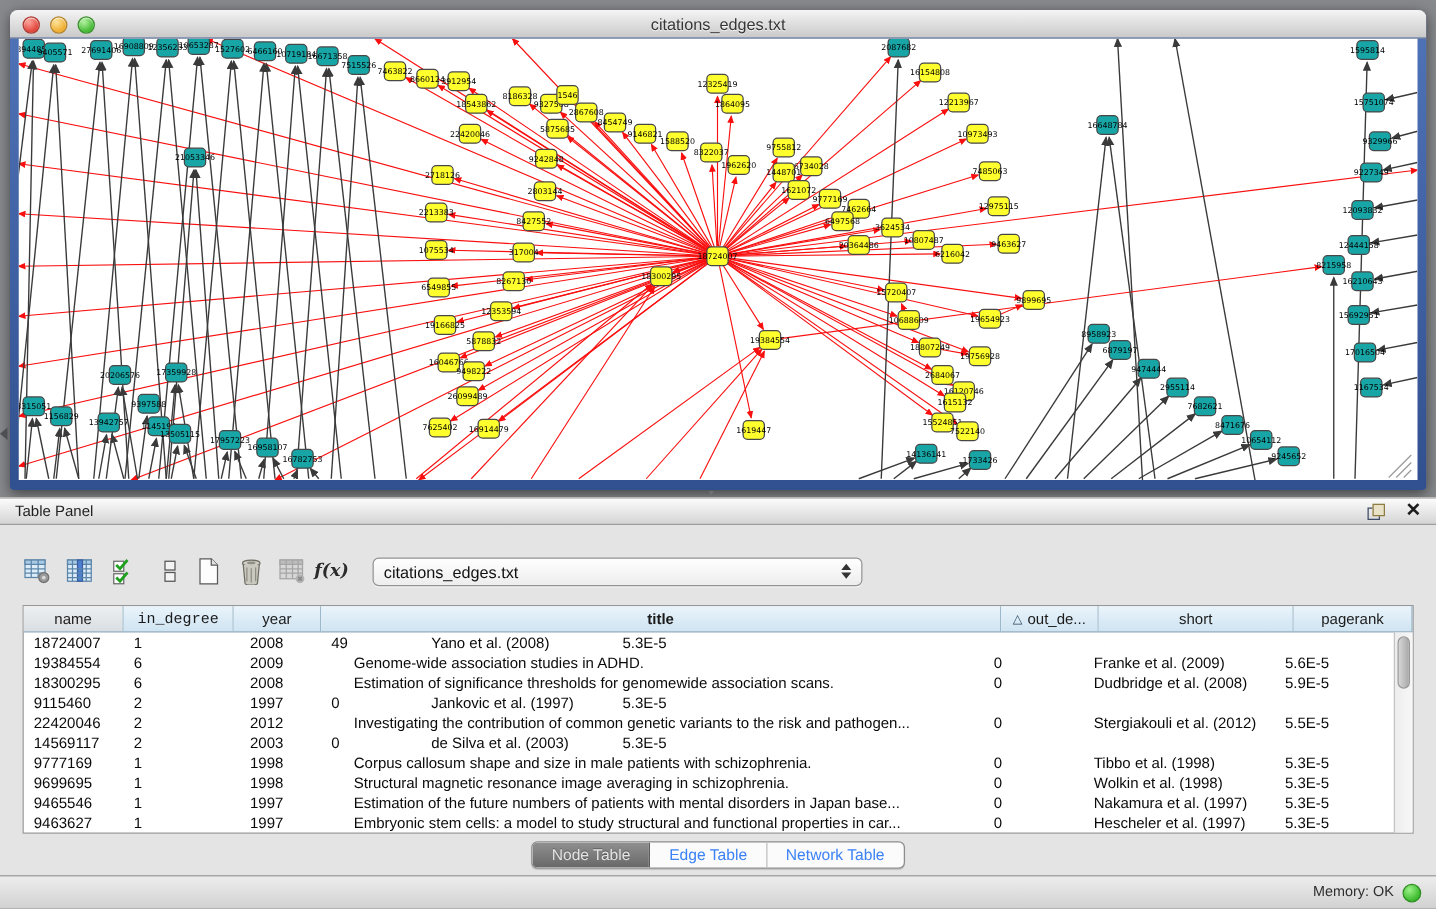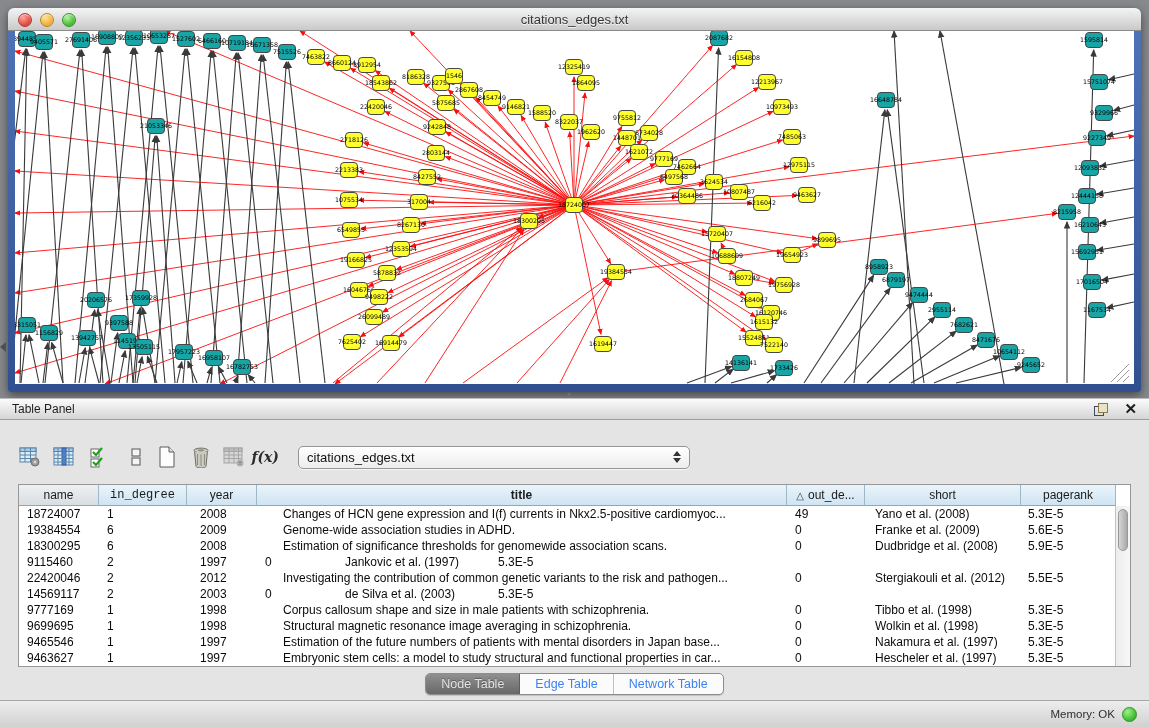--- a/index.html
+++ b/index.html
@@ -41,21 +41,21 @@
   .select{width:392px;height:23px;margin-left:12px;border:1px solid #959595;border-radius:5px;
           background:linear-gradient(#ffffff,#ededed);display:flex;align-items:center;
           padding:0 8px;box-sizing:border-box;box-shadow:0 1px 0 rgba(255,255,255,.7)}
   .select .val{flex:1;font-size:13px;color:#111}
   .arrows{display:flex;flex-direction:column;gap:2px;align-items:center}
   .arrows .up{width:0;height:0;border-left:4px solid transparent;border-right:4px solid transparent;border-bottom:5px solid #333}
   .arrows .dn{width:0;height:0;border-left:4px solid transparent;border-right:4px solid transparent;border-top:5px solid #333}
 
   .tablebox{position:absolute;left:18px;top:86px;width:1113px;height:183px;background:#fff;
             border:1px solid #979797;box-sizing:border-box}
-  .thead{display:flex;height:21px;margin-right:14px}
+  .thead{display:flex;height:21px;}
   .th{background:linear-gradient(#eaf4fb,#cfe4f2);border-right:1px solid #9db8ca;border-bottom:1px solid #8fa9bb;
       font-size:12px;color:#1b1b1b;display:flex;align-items:center;justify-content:center;
       box-sizing:border-box;white-space:nowrap;overflow:hidden}
   .th.first{background:linear-gradient(#eef0f2,#d9dee2)}
   .sortglyph{font-size:10px;color:#27455c;margin-right:4px}
   .tbody{position:relative}
   .trow{display:flex;height:16px;line-height:16px;margin-right:14px;font-size:12px;color:#0a0a0a}
   .td{box-sizing:border-box;white-space:nowrap;overflow:hidden}
   .c0{width:80px;padding-left:8px}.c1{width:88px;padding-left:8px}.c2{width:70px;padding-left:13px}
   .c3{flex:1;padding-left:26px}.c4{width:78px;padding-left:8px}.c5{width:156px;padding-left:10px}
@@ -827,21 +827,20 @@
         </div>
         <div class="th c6" style="padding-left: 0px;">
           <span>pagerank</span>
         </div>
       </div>
     <div class="tbody">
         <div class="trow">
           <div class="td c0">18724007</div>
           <div class="td c1">1</div>
           <div class="td c2">2008</div>
-          <div class="td c3">Changes of HCN gene expression and I(f) currents in Nkx2.5-positive cardiomyoc...</div>
           <div class="td c4">49</div>
           <div class="td c5">Yano et al. (2008)</div>
           <div class="td c6">5.3E-5</div>
         </div>
         <div class="trow">
           <div class="td c0">19384554</div>
           <div class="td c1">6</div>
           <div class="td c2">2009</div>
           <div class="td c3">Genome-wide association studies in ADHD.</div>
           <div class="td c4">0</div>

